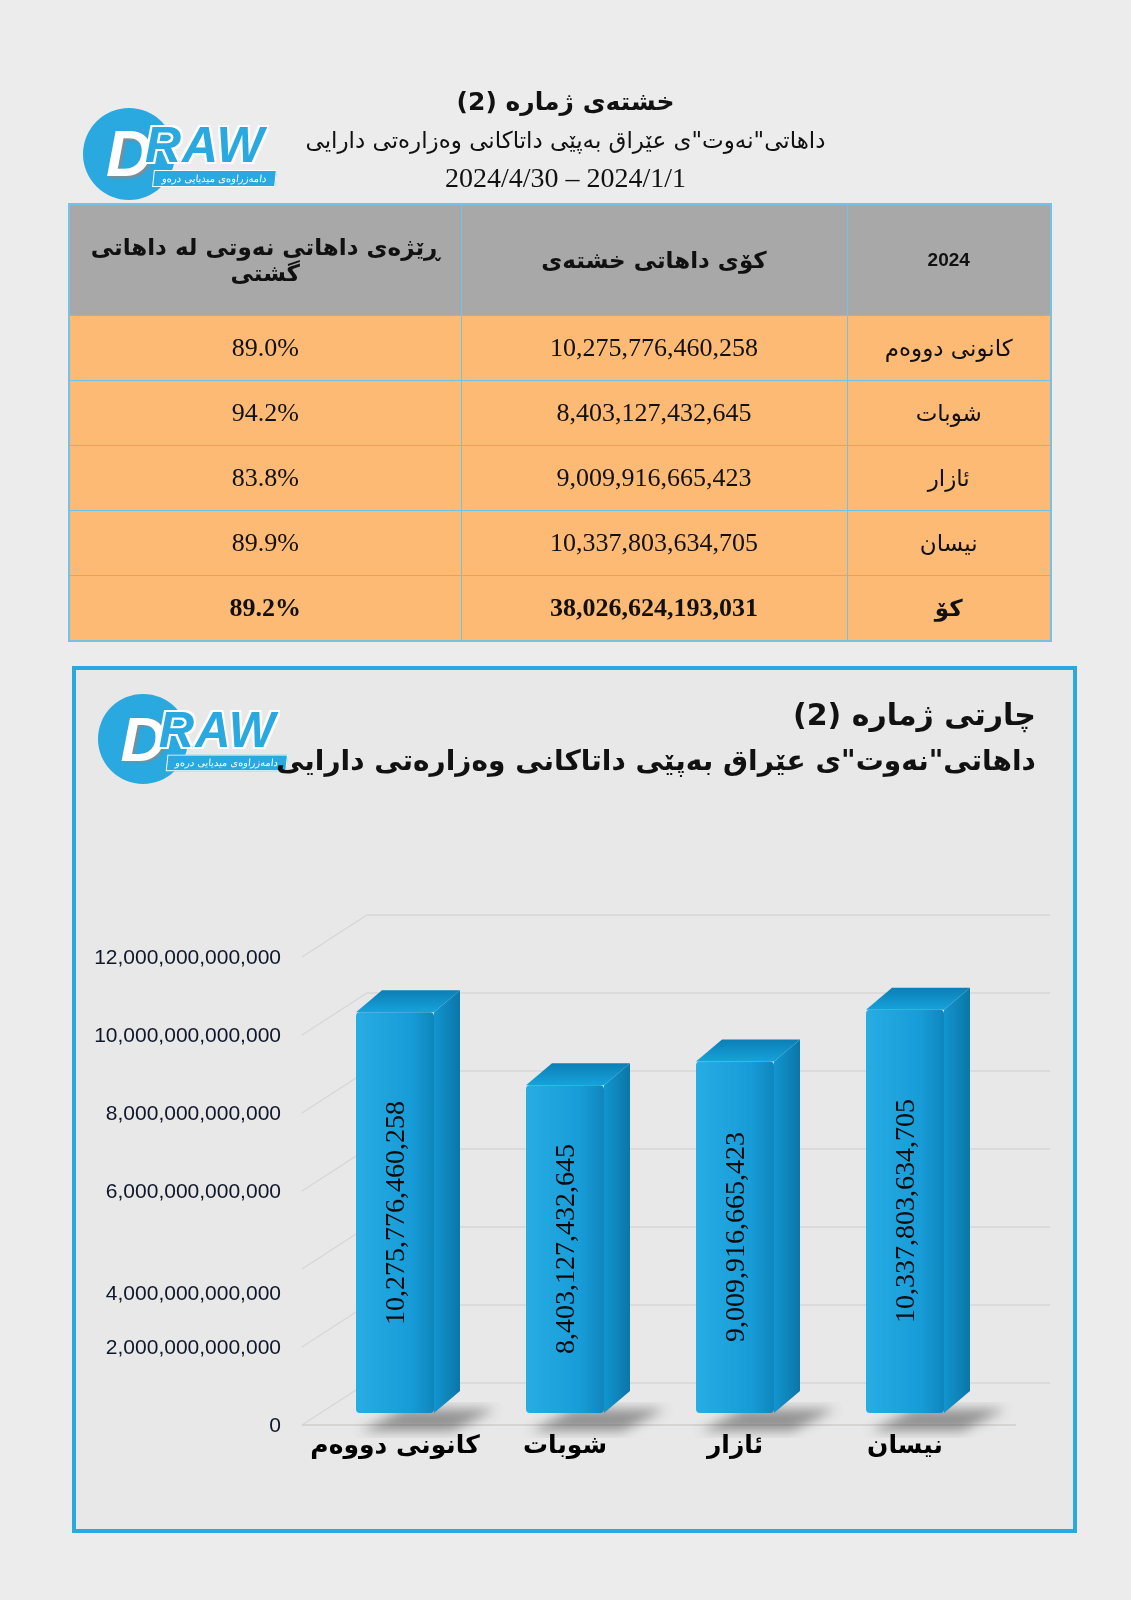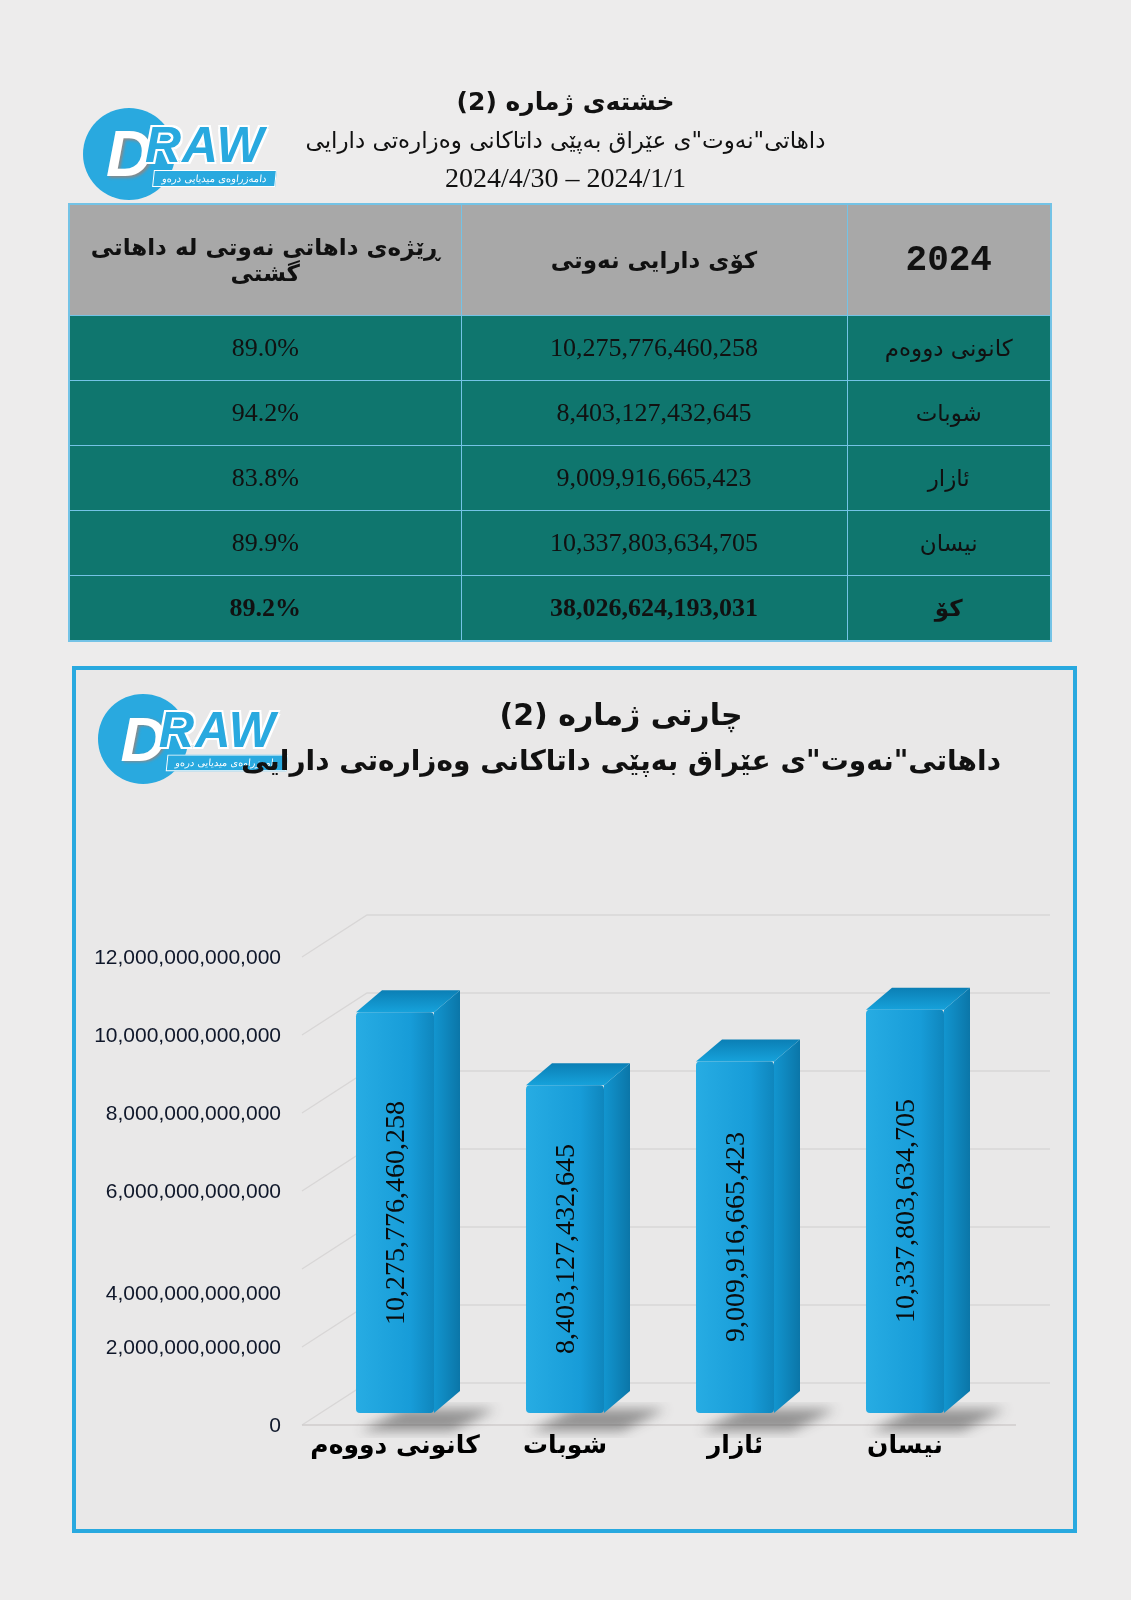--- a/index.html
+++ b/index.html
@@ -35,32 +35,32 @@
   .tbl-titles .t2{font-size:23px; line-height:40px;}
   .tbl-titles .t3{font-family:"Liberation Serif", serif; font-size:28px; line-height:36px;}
   
   table.rev{
     position:absolute; left:68px; top:203px; width:982px; height:428px;
     border-collapse:collapse; table-layout:fixed; direction:rtl;
   }
   table.rev td,table.rev th{border:1px solid #74C3E6; text-align:center; padding:0;}
   table.rev{border:2px solid #74C3E6;}
   table.rev thead th{background:#A8A8A8; height:110px; font-size:23px; font-weight:bold;}
-  table.rev thead th.year{font-family:Liberation Mono, monospace; font-size:36px;}
-  table.rev tbody td{background:#0f766e; height:64px;}
+  table.rev thead th.year{font-family:Liberation Sans, sans-serif; font-size:19px;}
+  table.rev tbody td{background:#fdba74; height:64px;}
   td.month{font-size:23px;}
   td.num{font-family:"Liberation Serif", serif; font-size:26px;}
   tr.total td{font-weight:bold; height:62px;}
   
   .chart-box{
     position:absolute; left:72px; top:666px; width:997px; height:859px;
     border:4px solid #29A9DF; background:#E9E8E8;
   }
   .chart-box .logo{left:22px; top:18px; transform:scale(0.98); transform-origin:top left;}
-  .chart-titles{position:absolute; left:130px; top:22px; width:830px; text-align:center;}
+  .chart-titles{position:absolute; left:130px; top:22px; width:830px; text-align:right;}
   .chart-titles .c1{font-size:30px; font-weight:bold; line-height:46px;}
   .chart-titles .c2{font-size:28px; font-weight:bold; line-height:46px;}
   .chart-titles .c3{font-family:"Liberation Serif", serif; font-size:34px; font-weight:bold; line-height:52px;}
   #plot-svg{position:absolute; left:0; top:215px; width:997px; height:560px;}
   .ytick{
     position:absolute; left:0; width:205px; text-align:right;
     font-family:Liberation Sans, sans-serif; font-size:21px; color:#0f172a; line-height:26px;
   }
   .yt0{top:742px;} .yt1{top:664px;} .yt2{top:586px;margin-top:24px;} .yt3{top:508px;}
   .yt4{top:430px;text-align:right;} .yt5{top:352px;} .yt6{top:274px;}
@@ -96,21 +96,21 @@
 
   <table class="rev">
     <colgroup>
         <col style="width:204px">
         <col style="width:386px">
         <col style="width:392px">
       </colgroup>
     <thead>
       <tr>
         <th class="year">2024</th>
-        <th>کۆی دارایی نەوتی</th>
+        <th>کۆی داهاتی خشتەی</th>
         <th>ڕێژەی داهاتی نەوتی لە داهاتی گشتی</th>
       </tr>
     </thead>
     <tbody>
       <tr>
         <td class="month">کانونی دووەم</td>
         <td class="num" dir="ltr">10,275,776,460,258</td>
         <td class="num" dir="ltr">89.0%</td>
       </tr>
       <tr>

